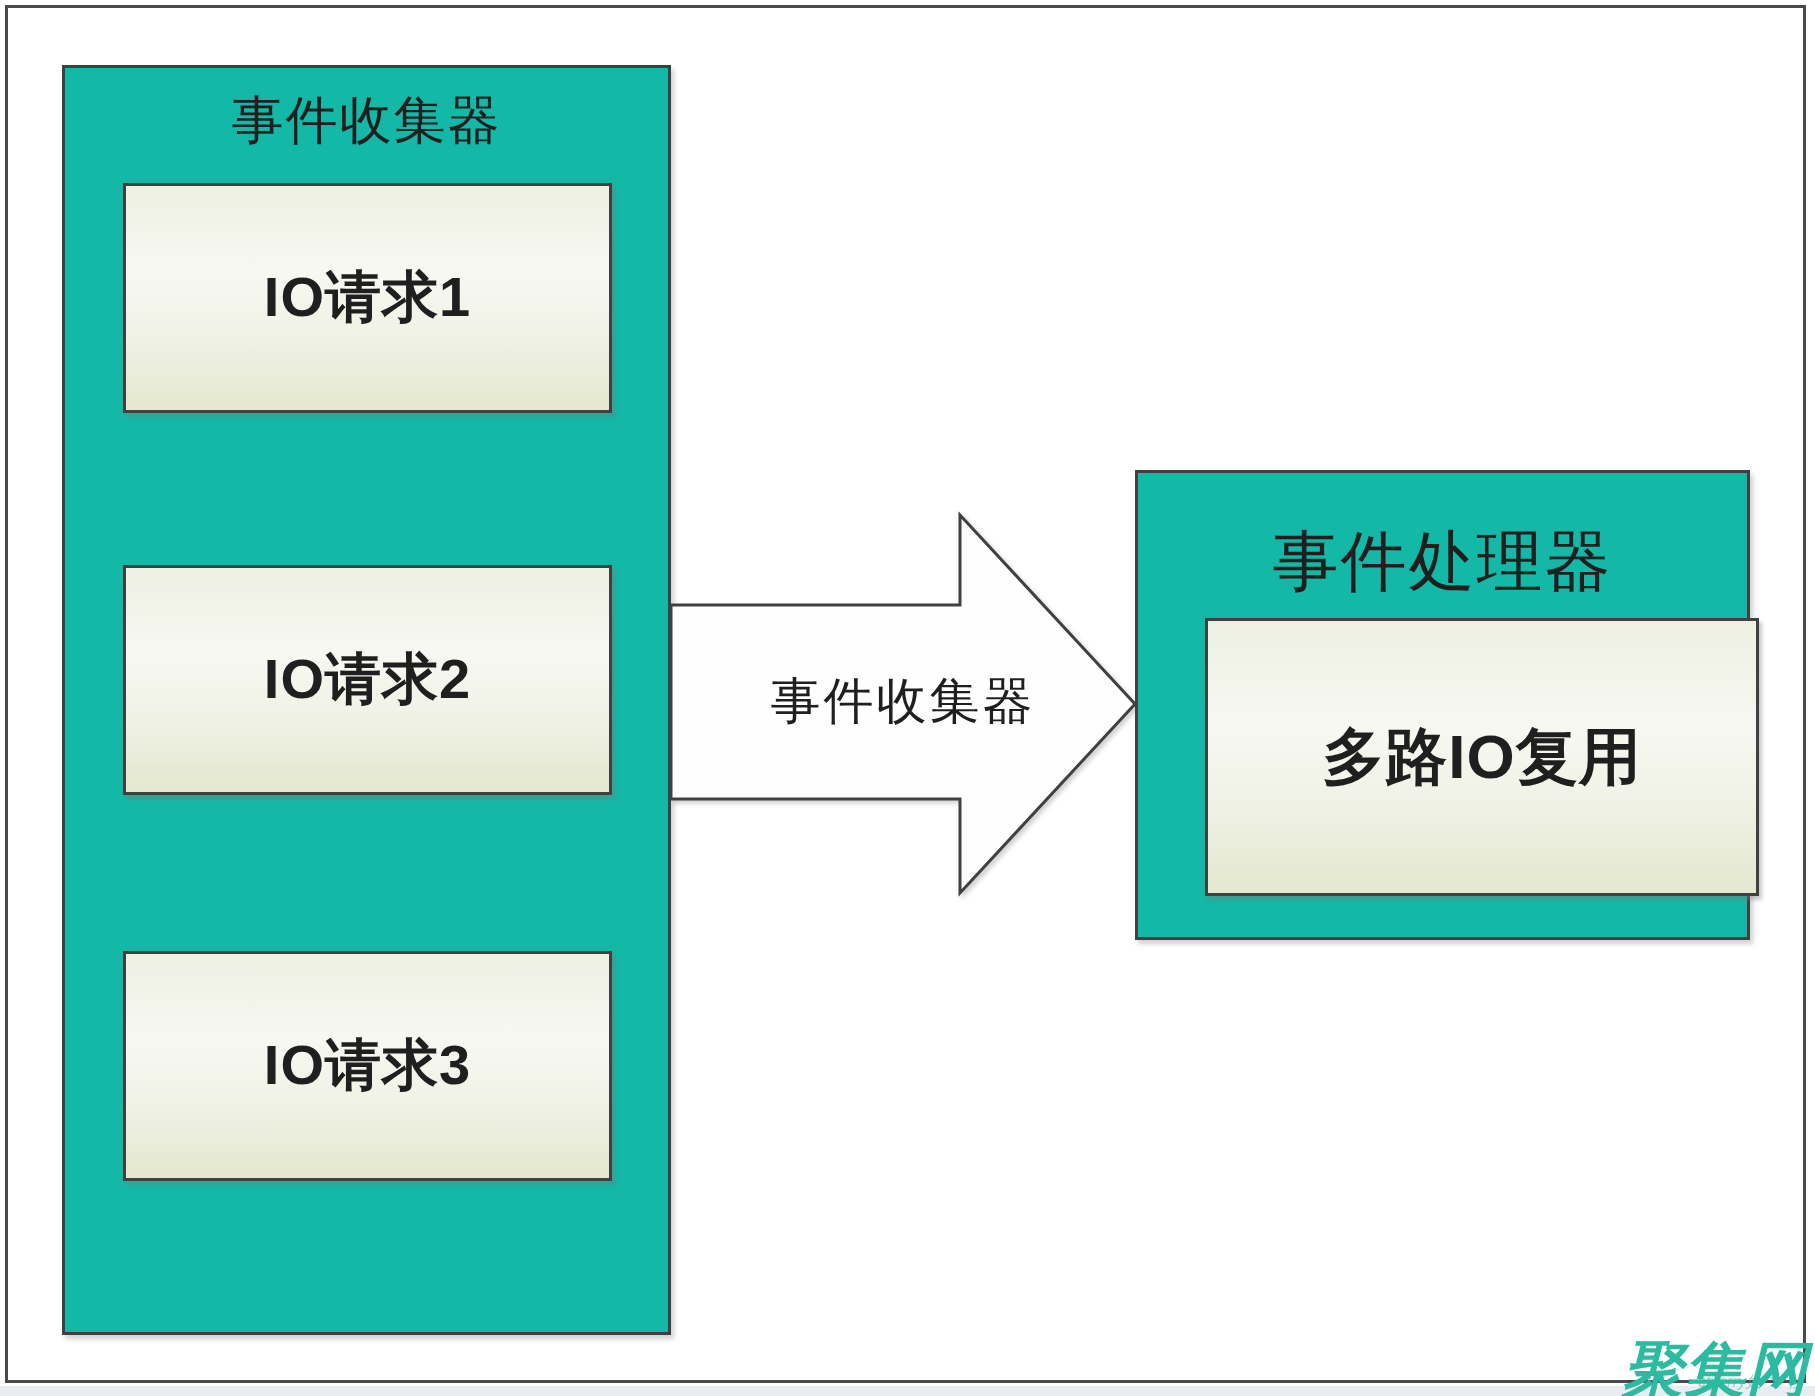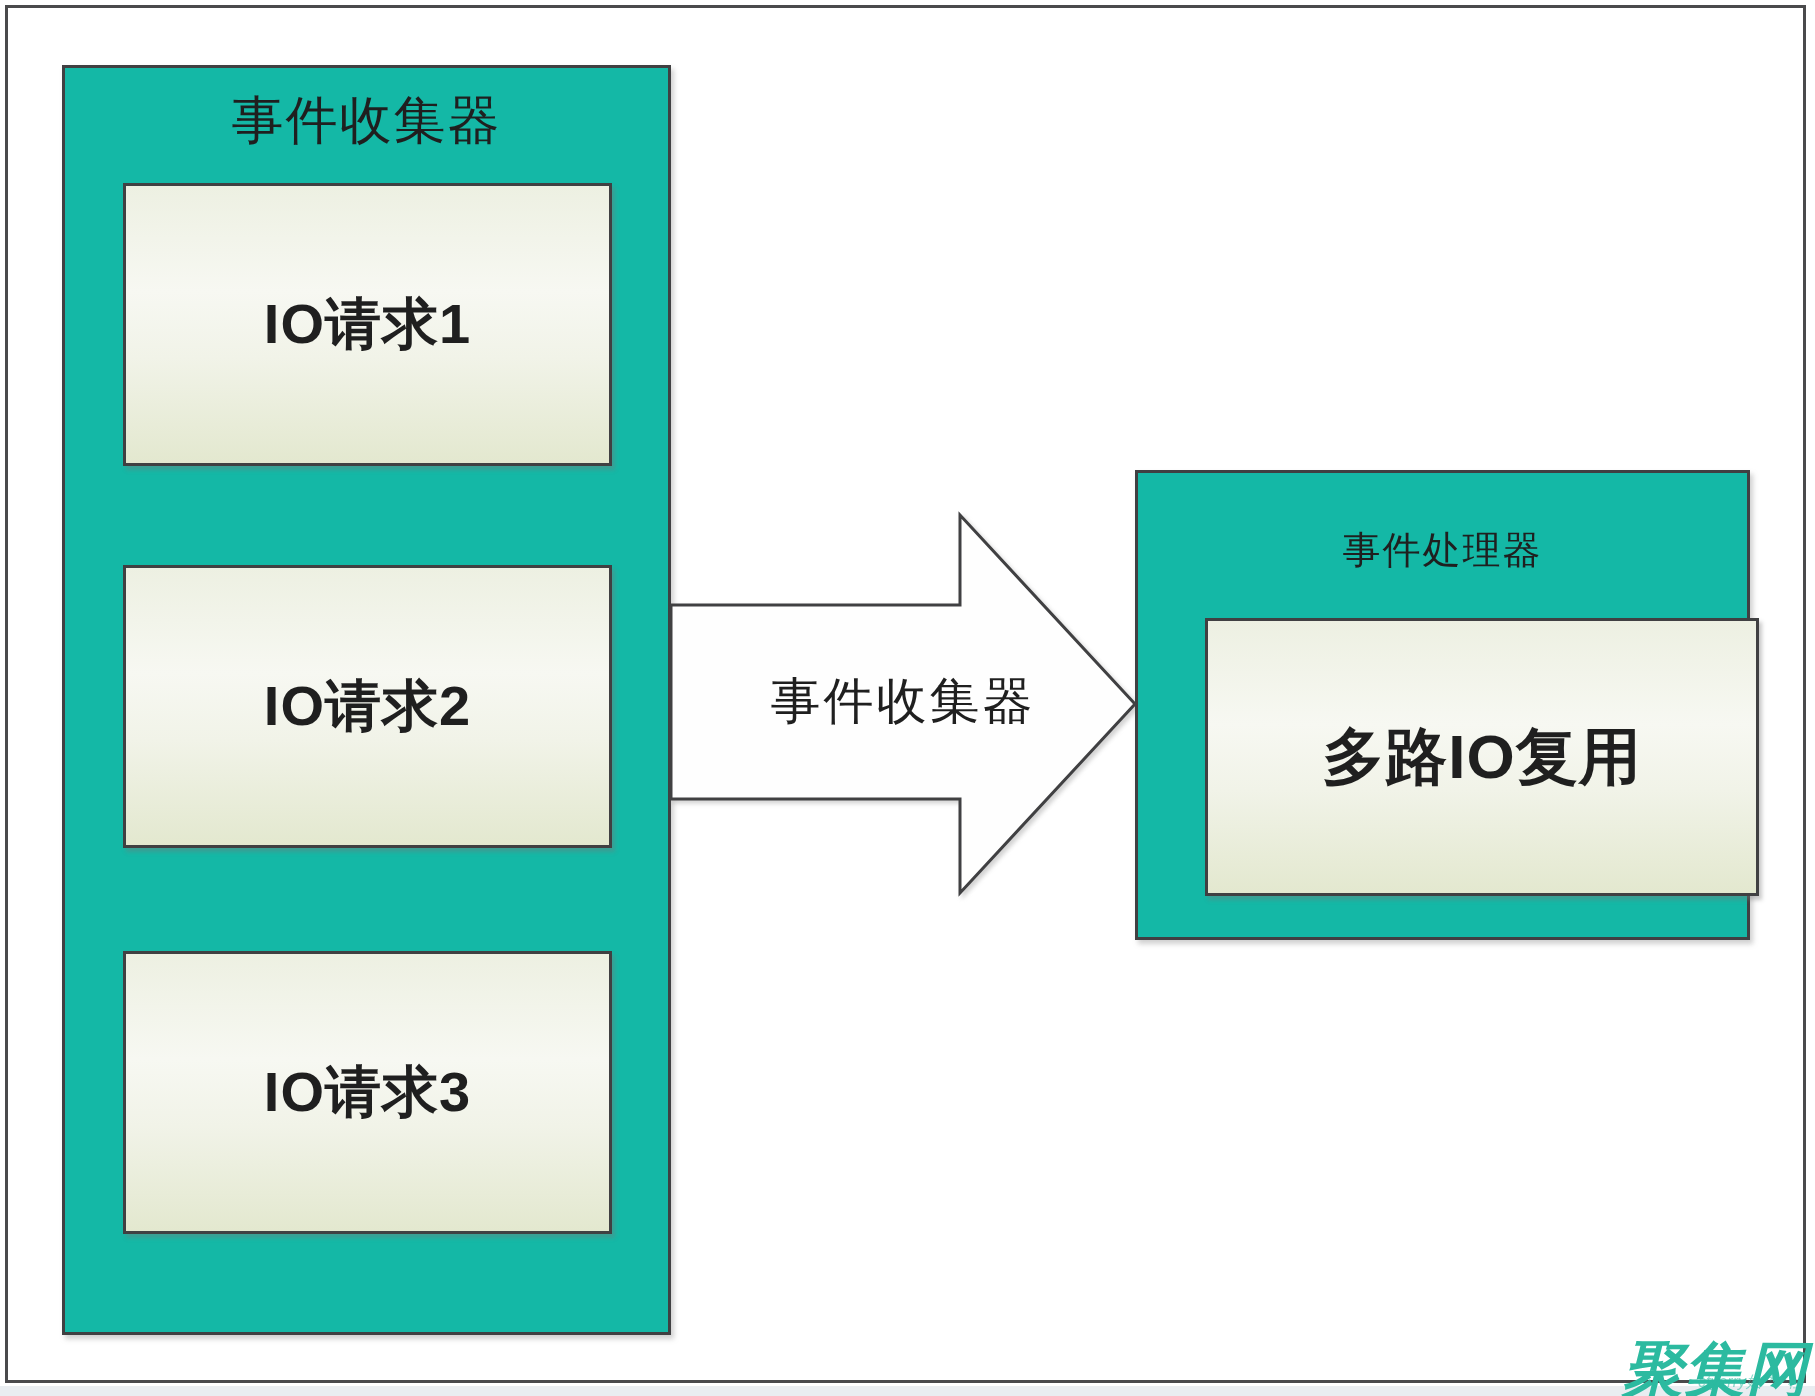--- a/index.html
+++ b/index.html
@@ -42,30 +42,30 @@
   .container.right{left:1135px;top:470px;width:615px;height:470px;}
   .container-title{
     position:absolute;left:0;width:100%;
     text-align:center;
     font-size:52px;
     font-weight:400;
     letter-spacing:2px;
     color:var(--text);
   }
   .container.left .container-title{top:18px;}
-  .container.right .container-title{top:52px;font-size:38px;text-align:center;}
+  .container.right .container-title{top:44px;font-size:66px;text-align:center;}
   .green-box{
     position:absolute;
     border:3px solid var(--border);
     box-sizing:border-box;
     background:linear-gradient(180deg,var(--grad-top) 0%,var(--grad-mid) 38%,#f1f3e8 62%,var(--grad-bottom) 100%);
     box-shadow:3px 4px 4px rgba(120,120,120,0.4);
     display:flex;align-items:center;justify-content:center;
   }
-  .io-box{left:58px;width:489px;height:283px;}
+  .io-box{left:58px;width:489px;height:230px;}
   .io-box.b1{top:115px;}
   .io-box.b2{top:497px;}
   .io-box.b3{top:883px;}
   .box-label{
     font-size:56px;
     font-weight:700;
     letter-spacing:1px;
     color:var(--text);
   }
   .mux-box{left:67px;top:145px;width:554px;height:278px;}

